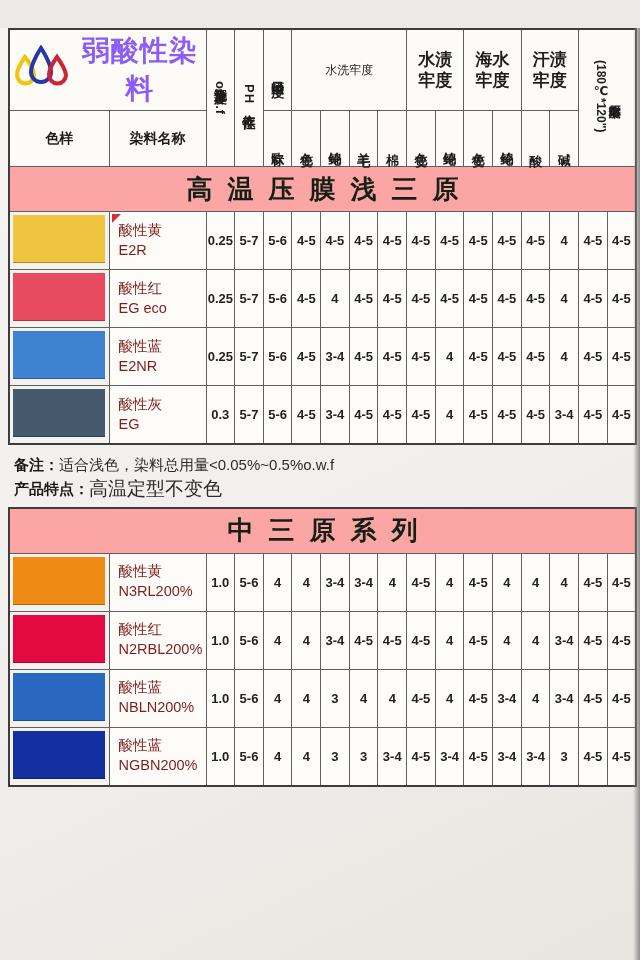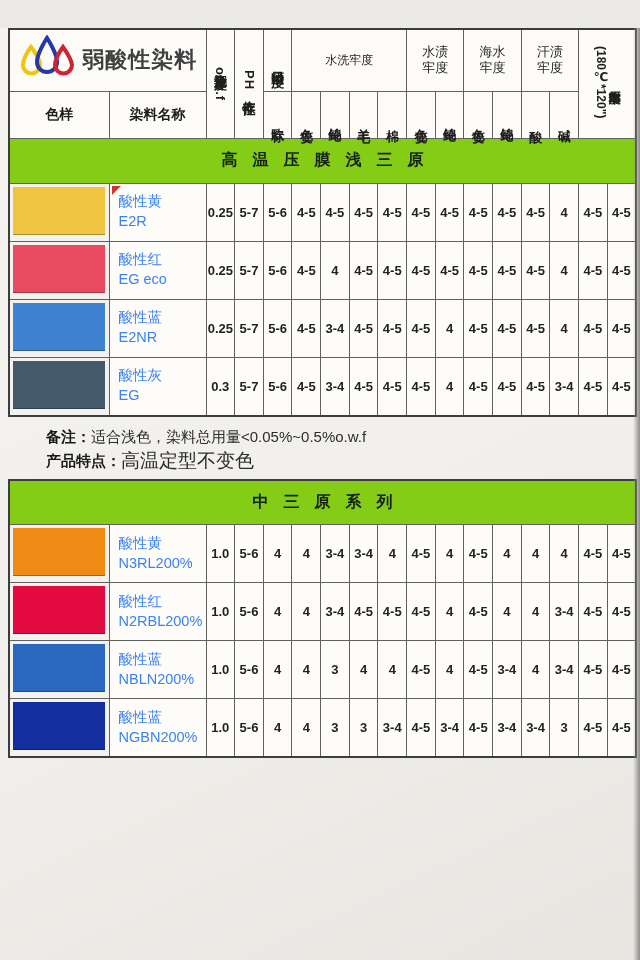--- a/index.html
+++ b/index.html
@@ -18,49 +18,49 @@
   }
   table{
     border-collapse:collapse;table-layout:fixed;width:629px;
     background:#fdfcf9;border:2px solid #3d3d3d;
   }
   th,td{border:1px solid #606060;padding:0;text-align:center;vertical-align:middle;color:#1e1e1e;}
   thead th{font-weight:700;background:#fcfbf8;}
   .t1{margin:28px 0 0 8px;}
   .t2{margin:6px 4px 0 8px;}
   tr.h1{height:62px;}
-  tr.h2{height:47px;margin-top:48px;}
+  tr.h2{height:56px;margin-top:48px;}
   tr.band-row{height:45px;}
   tr.data-row{height:57px;}
   .v{
     writing-mode:vertical-rl;text-orientation:mixed;display:inline-block;
     line-height:1.02;font-size:13px;font-weight:700;white-space:pre-line;letter-spacing:1px;
   }
   .v.small{font-size:12px;letter-spacing:0;line-height:1.15;}
   .grp{font-size:12px;font-weight:400;}
-  .w2{display:inline-block;width:2.15em;line-height:1.25;font-size:13px;font-weight:400;}
+  .w2{display:inline-block;width:2.15em;line-height:1.25;font-size:17px;font-weight:700;}
   .plain{font-size:14px;font-weight:700;}
   .logo-cell{padding:2px;}
   .logo-wrap{display:flex;align-items:center;justify-content:center;gap:6px;}
-  .logo-title{font-size:22px;font-weight:700;color:#404040;letter-spacing:1px;}
+  .logo-title{font-size:28px;font-weight:700;color:#8b5cf6;letter-spacing:1px;}
   .band{
-    background:#84cc16;font-size:16px;font-weight:700;color:#142014;
+    background:#fca5a5;font-size:26px;font-weight:700;color:#142014;
     letter-spacing:15px;text-indent:15px;text-align:center;
   }
   .swatch-cell{padding:0;background:#f4f2ee;}
   .swatch{height:47px;margin:3px 4px 6px 3px;border-bottom:1px solid rgba(0,0,0,.28);}
   .name-cell{text-align:left;padding:3px 2px 3px 9px;position:relative;}
-  .dye-name,.dye-code{font-size:14.5px;font-weight:500;color:#3b82f6;line-height:1.35;}
+  .dye-name,.dye-code{font-size:14.5px;font-weight:500;color:#7f1d1d;line-height:1.35;}
   .val{font-size:13px;font-weight:600;color:#222;}
   [data-rows="table1"] tr:first-child .name-cell::before{
     content:"";position:absolute;left:2px;top:2px;width:0;height:0;
     border-top:9px solid #cf3333;border-right:9px solid transparent;
   }
   .notes{margin:8px 0 0 14px;color:#2c2c2c;}
-  .note-line{font-size:15px;line-height:24px;font-weight:500;margin-left:32px;}
+  .note-line{font-size:15px;line-height:24px;font-weight:500;}
   .lbl{font-weight:700;color:#1a1a1a;}
   .feat{display:flex;align-items:center;}
   .feat-lines > div{font-size:19px;line-height:24px;font-weight:500;}
   .note2{margin:10px 0 0 14px;}
 </style>
 </head>
 <body>
 
 <div class="page">
 

